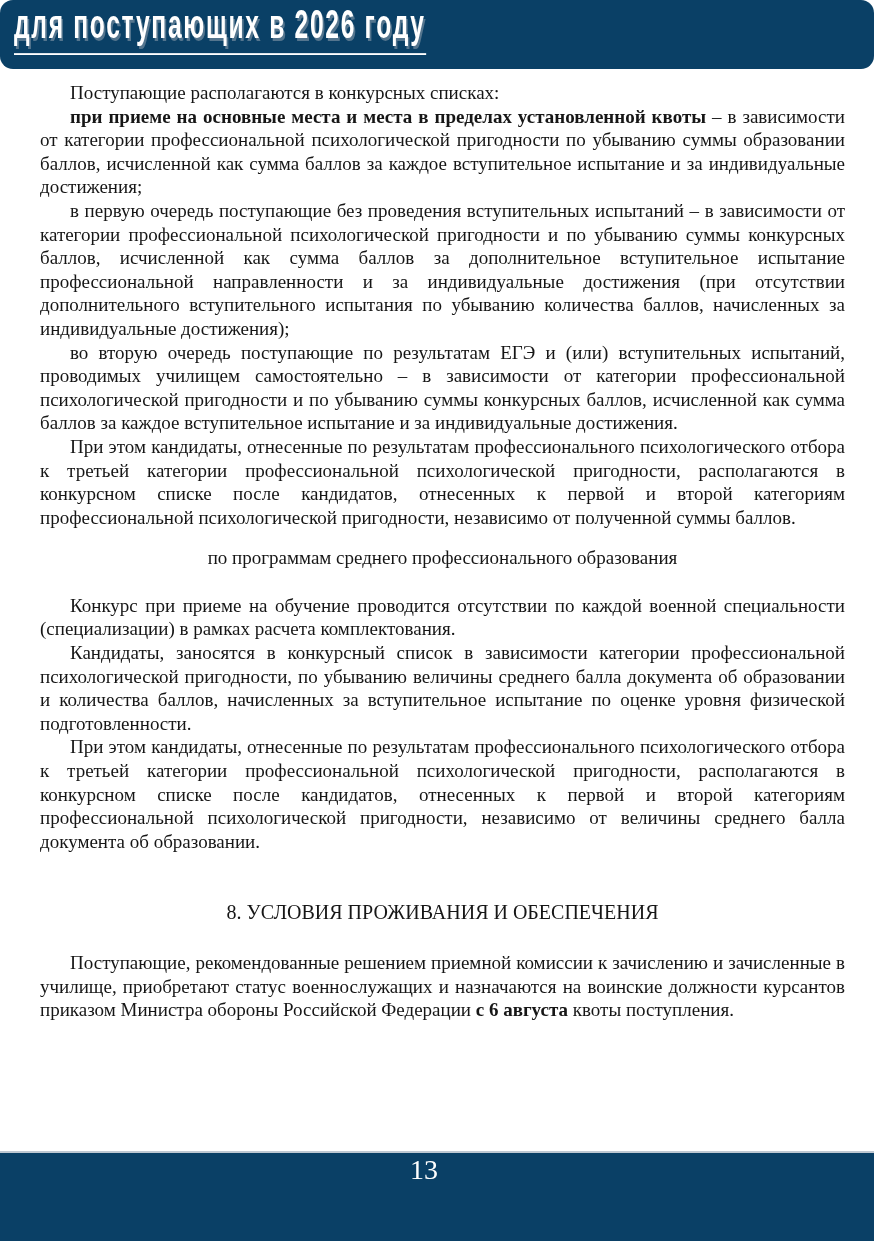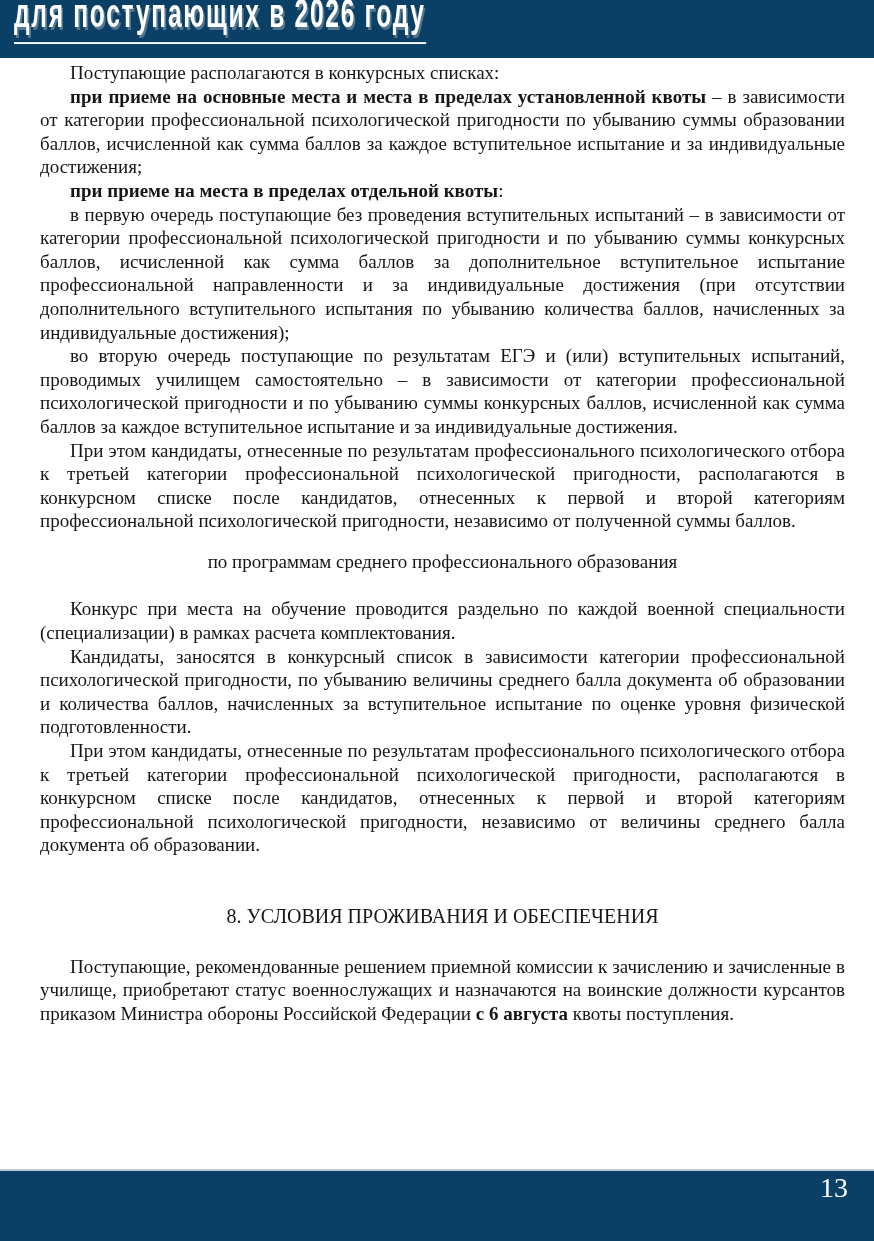--- a/index.html
+++ b/index.html
@@ -8,44 +8,45 @@
     width: 874px;
     height: 1241px;
     position: relative;
     background: #ffffff;
     font-family: "Liberation Serif", serif;
     overflow: hidden;
   }
 
   
   .header-band {
-    height: 58px;
+    height: 69px;
     background: var(--band-blue, #0a4066);
     display: flex;
     align-items: flex-end;
     padding: 0 0 14px 14px;
+    border-radius: 13px;
   }
   .header-title {
     display: inline-block;
     font-family: "Liberation Sans", sans-serif;
     font-weight: 700;
     font-size: 22px;
     letter-spacing: 1.5px;
     color: #ffffff;
     white-space: nowrap;
     transform: scale(1.12, 1.85);
     transform-origin: left bottom;
     border-bottom: 1.5px solid #ffffff;
     padding-bottom: 2px;
     text-shadow: 1.5px 1.5px 0 rgba(158,170,182,0.5);
   }
 
   
   .content {
-    padding: 3px 29px 0 40px;
+    padding: 12px 29px 0 40px;
     color: var(--text-color, #161616);
   }
   .content p {
     margin: 0;
     font-size: 19px;
     line-height: 23.6px;
     text-align: justify;
     text-indent: 30px;
   }
   .content p.heading-spo {
@@ -62,24 +63,24 @@
     margin: 48px 0 26px 0;
   }
   .bold-run { font-weight: bold; margin-top: 9px; }
 
   
   .footer-band {
     position: absolute;
     left: 0;
     bottom: 0;
     width: 100%;
-    height: 72px;
+    height: 90px;
     background: var(--band-blue, #0a4066);
     border-top: 2px solid #bfc8d2;
-    text-align: right;
+    text-align: center;
     padding: 1px 26px 0 0;
   }
   .page-number {
     color: #ffffff;
     font-family: "Liberation Serif", serif;
     font-size: 28px;
     line-height: 31px;
   }
 </style>
 </head>
@@ -90,31 +91,30 @@
   <header class="header-band">
     <span class="header-title">для поступающих в 2026 году</span>
   </header>
 
   <main class="content">
 
     <p>Поступающие располагаются в конкурсных списках:</p>
 
     <p><span class="bold-run">при приеме на основные места и места в пределах установленной квоты</span><span> – в зависимости от категории профессиональной психологической пригодности по убыванию суммы образовании баллов, исчисленной как сумма баллов за каждое вступительное испытание и за индивидуальные достижения;</span></p>
 
-    <p><span class="bold-run">при приеме на места в пределах отдельной квоты</span><span>:</span></p>
 
     <p>в первую очередь поступающие без проведения вступительных испытаний – в зависимости от категории профессиональной психологической пригодности и по убыванию суммы конкурсных баллов, исчисленной как сумма баллов за дополнительное вступительное испытание профессиональной направленности и за индивидуальные достижения (при отсутствии дополнительного вступительного испытания по убыванию количества баллов, начисленных за индивидуальные достижения);</p>
 
     <p>во вторую очередь поступающие по результатам ЕГЭ и (или) вступительных испытаний, проводимых училищем самостоятельно – в зависимости от категории профессиональной психологической пригодности и по убыванию суммы конкурсных баллов, исчисленной как сумма баллов за каждое вступительное испытание и за индивидуальные достижения.</p>
 
     <p>При этом кандидаты, отнесенные по результатам профессионального психологического отбора к третьей категории профессиональной психологической пригодности, располагаются в конкурсном списке после кандидатов, отнесенных к первой и второй категориям профессиональной психологической пригодности, независимо от полученной суммы баллов.</p>
 
     <p class="heading-spo">по программам среднего профессионального образования</p>
 
-    <p>Конкурс при места на обучение проводится раздельно по каждой военной специальности (специализации) в рамках расчета комплектования.</p>
+    <p>Конкурс при приеме на обучение проводится отсутствии по каждой военной специальности (специализации) в рамках расчета комплектования.</p>
 
     <p>Кандидаты, заносятся в конкурсный список в зависимости категории профессиональной психологической пригодности, по убыванию величины среднего балла документа об образовании и количества баллов, начисленных за вступительное испытание по оценке уровня физической подготовленности.</p>
 
     <p>При этом кандидаты, отнесенные по результатам профессионального психологического отбора к третьей категории профессиональной психологической пригодности, располагаются в конкурсном списке после кандидатов, отнесенных к первой и второй категориям профессиональной психологической пригодности, независимо от величины среднего балла документа об образовании.</p>
 
     <p class="heading-section">8. УСЛОВИЯ ПРОЖИВАНИЯ И ОБЕСПЕЧЕНИЯ</p>
 
     <p><span>Поступающие, рекомендованные решением приемной комиссии к зачислению и зачисленные в училище, приобретают статус военнослужащих и назначаются на воинские должности курсантов приказом Министра обороны Российской Федерации </span><span class="bold-run">с 6 августа</span><span> квоты поступления.</span></p>
 
   </main>

